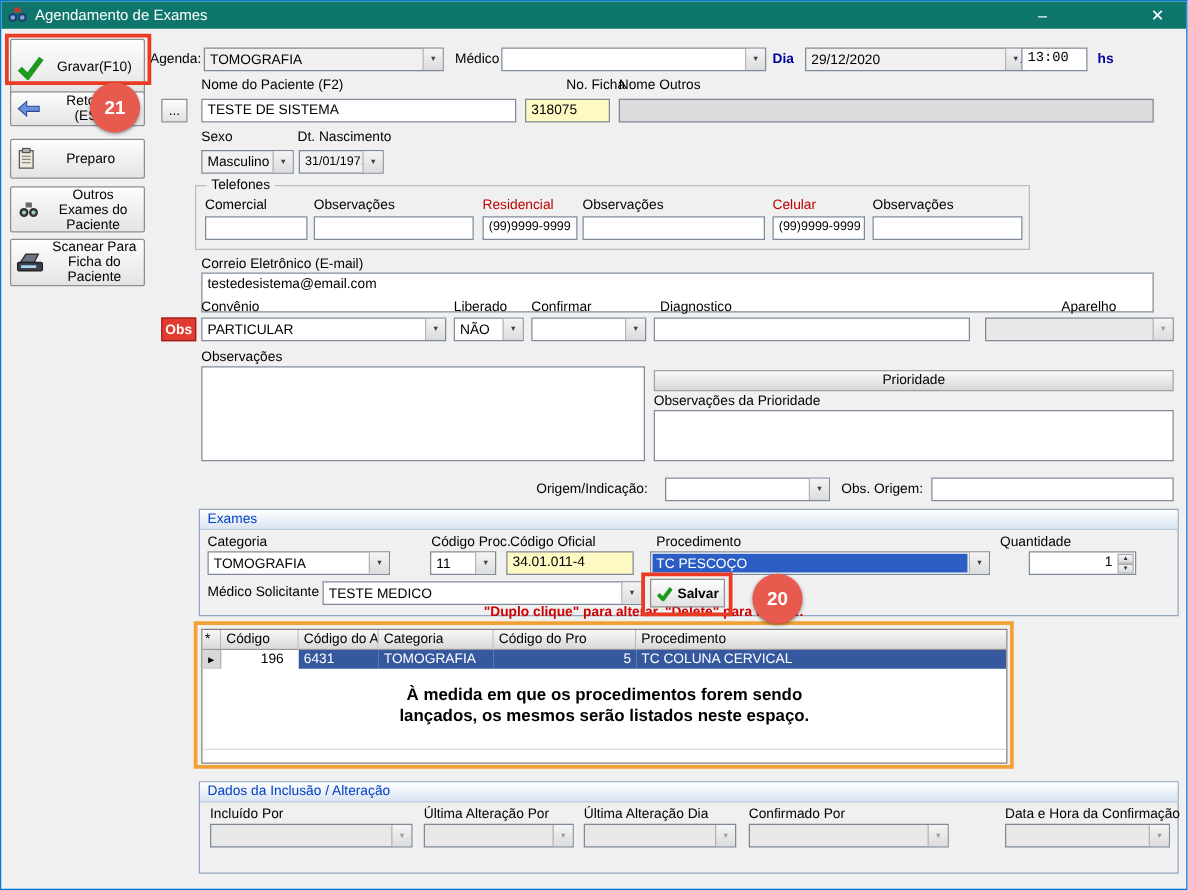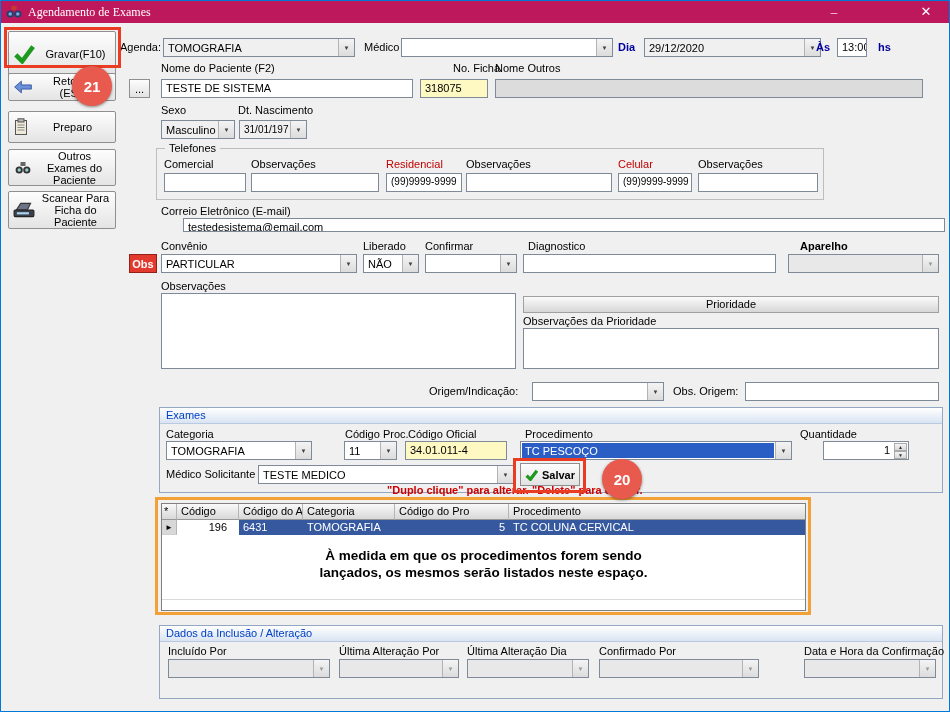--- a/index.html
+++ b/index.html
@@ -2,22 +2,22 @@
 <html><head>
 <meta charset="utf-8">
 <style>
   * { box-sizing:border-box; margin:0; padding:0; }
   html,body { width:950px; height:712px; }
   body { font-family:"Liberation Sans", sans-serif; background:#f0f0f0; }
   .window { position:relative; width:950px; height:712px; background:#f0f0f0;
             border:1px solid #0078d7; overflow:hidden; font-size:11px; color:#000; }
 
   
-  .titlebar { position:absolute; left:0; top:0; right:0; height:22px; background:#be185d;
-              color:#fff; display:flex; align-items:center;font-family:Liberation Serif, serif; }
+  .titlebar { position:absolute; left:0; top:0; right:0; height:22px; background:#0f766e;
+              color:#fff; display:flex; align-items:center; }
   .tb-icon { margin-left:5px; width:16px; height:16px; flex:0 0 auto; }
   .tb-title { margin-left:6px; font-size:12px; }
   .tb-btn { position:absolute; top:0; height:22px; width:46px; display:flex; align-items:center;
             justify-content:center; color:#fff; font-size:13px; }
   .tb-min { right:92px; }
   .tb-close { right:0; }
 
   
   .sbtn { position:absolute; left:7px; width:108px; background:linear-gradient(#fdfdfd,#e4e4e4);
           border:1px solid #8f8f8f; border-radius:2px; display:flex; align-items:center;
@@ -162,21 +162,21 @@
     <div class="cbtn">▼</div>
   </div>
 
   <div class="lbl bblue" style="left:617px;top:40px;">Dia</div>
   <div class="combo readonly" style="left:643px;top:37px;width:177px;">
     <div class="ctext">29/12/2020</div>
     <div class="cbtn">▼</div>
   </div>
 
   <div class="lbl bblue" style="left:815px;top:40px;">Às</div>
-  <div class="field" style="left:836px;top:37px;width:30px;">13:00</div>
+  <div class="field" style="left:816px;top:37px;width:53px;font-family:Liberation Mono, monospace;">13:00</div>
   <div class="lbl bblue" style="left:877px;top:40px;">hs</div>
 
   <div class="lbl" style="left:160px;top:61px;">Nome do Paciente (F2)</div>
   <div class="lbl" style="left:452px;top:61px;">No. Ficha</div>
   <div class="lbl" style="left:494px;top:61px;">Nome Outros</div>
 
   <div class="btn" style="left:128px;top:78px;width:21px;height:19px;">...</div>
   <div class="field" style="left:160px;top:78px;width:252px;">TESTE DE SISTEMA</div>
   <div class="field gray" style="left:419px;top:78px;width:68px;">318075</div>
   <div class="field disabled" style="left:494px;top:78px;width:428px;"></div>
@@ -204,27 +204,27 @@
   <div class="lbl" style="left:697px;top:157px;">Observações</div>
 
   <div class="field" style="left:163px;top:172px;width:82px;"></div>
   <div class="field" style="left:250px;top:172px;width:128px;"></div>
   <div class="field" style="left:385px;top:172px;width:76px;font-size:10px;">(99)9999-9999</div>
   <div class="field" style="left:465px;top:172px;width:146px;"></div>
   <div class="field" style="left:617px;top:172px;width:74px;font-size:10px;">(99)9999-9999</div>
   <div class="field" style="left:697px;top:172px;width:120px;"></div>
 
   <div class="lbl" style="left:160px;top:204px;">Correio Eletrônico (E-mail)</div>
-  <div class="field" style="left:160px;top:217px;width:762px;height:14px;margin-left:22px;">testedesistema@email.com</div>
+  <div class="field" style="left:160px;top:217px;width:762px;height:32px;">testedesistema@email.com</div>
 
   <div class="lbl" style="left:160px;top:239px;">Convênio</div>
   <div class="lbl" style="left:362px;top:239px;">Liberado</div>
   <div class="lbl" style="left:424px;top:239px;">Confirmar</div>
   <div class="lbl" style="left:527px;top:239px;">Diagnostico</div>
-  <div class="lbl" style="left:799px;top:239px;font-weight:bold;">Aparelho</div>
+  <div class="lbl" style="left:848px;top:239px;">Aparelho</div>
 
   <div class="btn redbtn" style="left:128px;top:253px;width:28px;height:19px;">Obs</div>
   <div class="combo" style="left:160px;top:253px;width:196px;">
     <div class="ctext">PARTICULAR</div>
     <div class="cbtn">▼</div>
   </div>
   <div class="combo" style="left:362px;top:253px;width:56px;">
     <div class="ctext">NÃO</div>
     <div class="cbtn">▼</div>
   </div>

